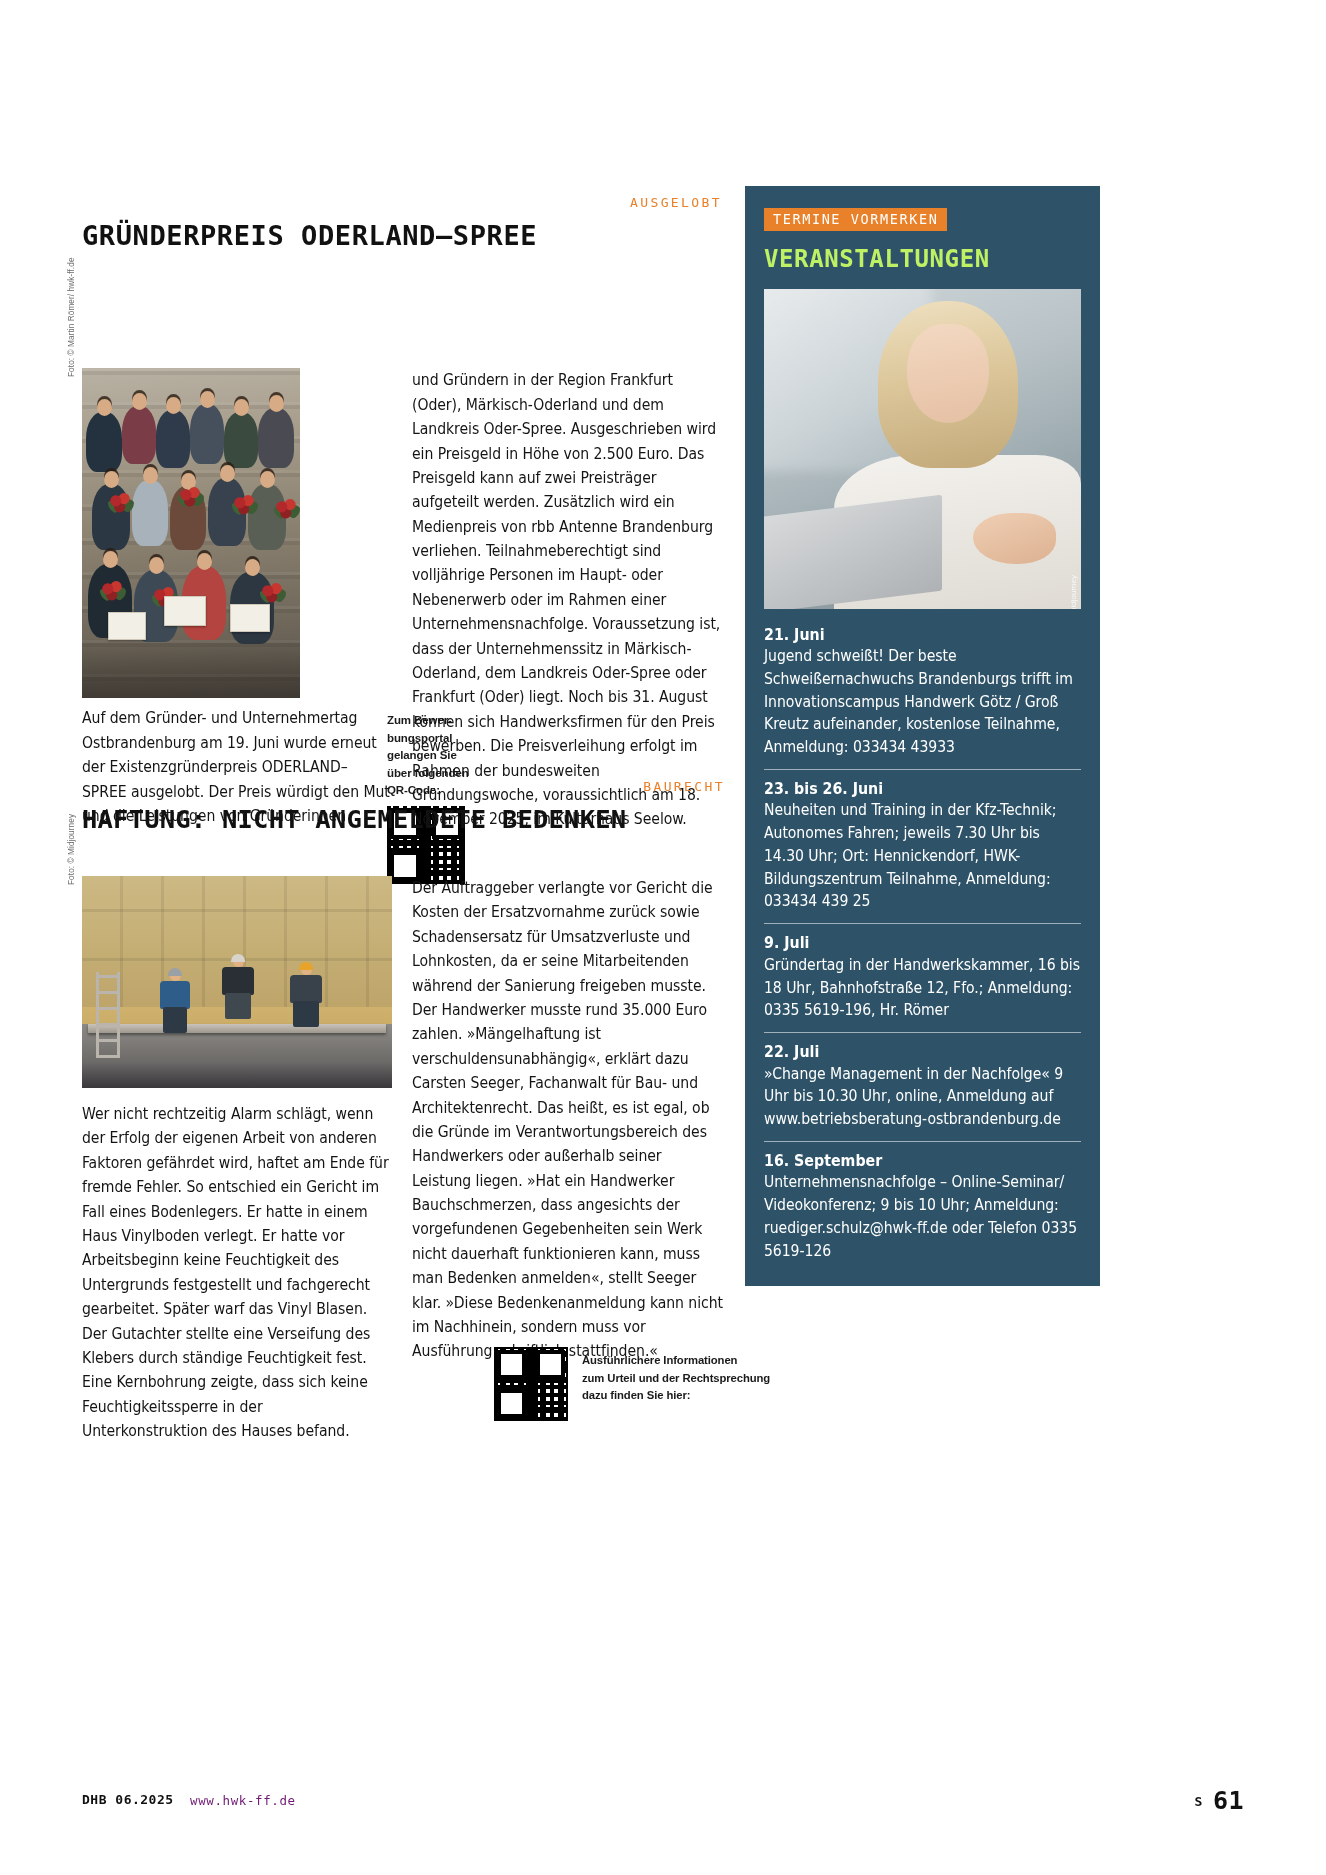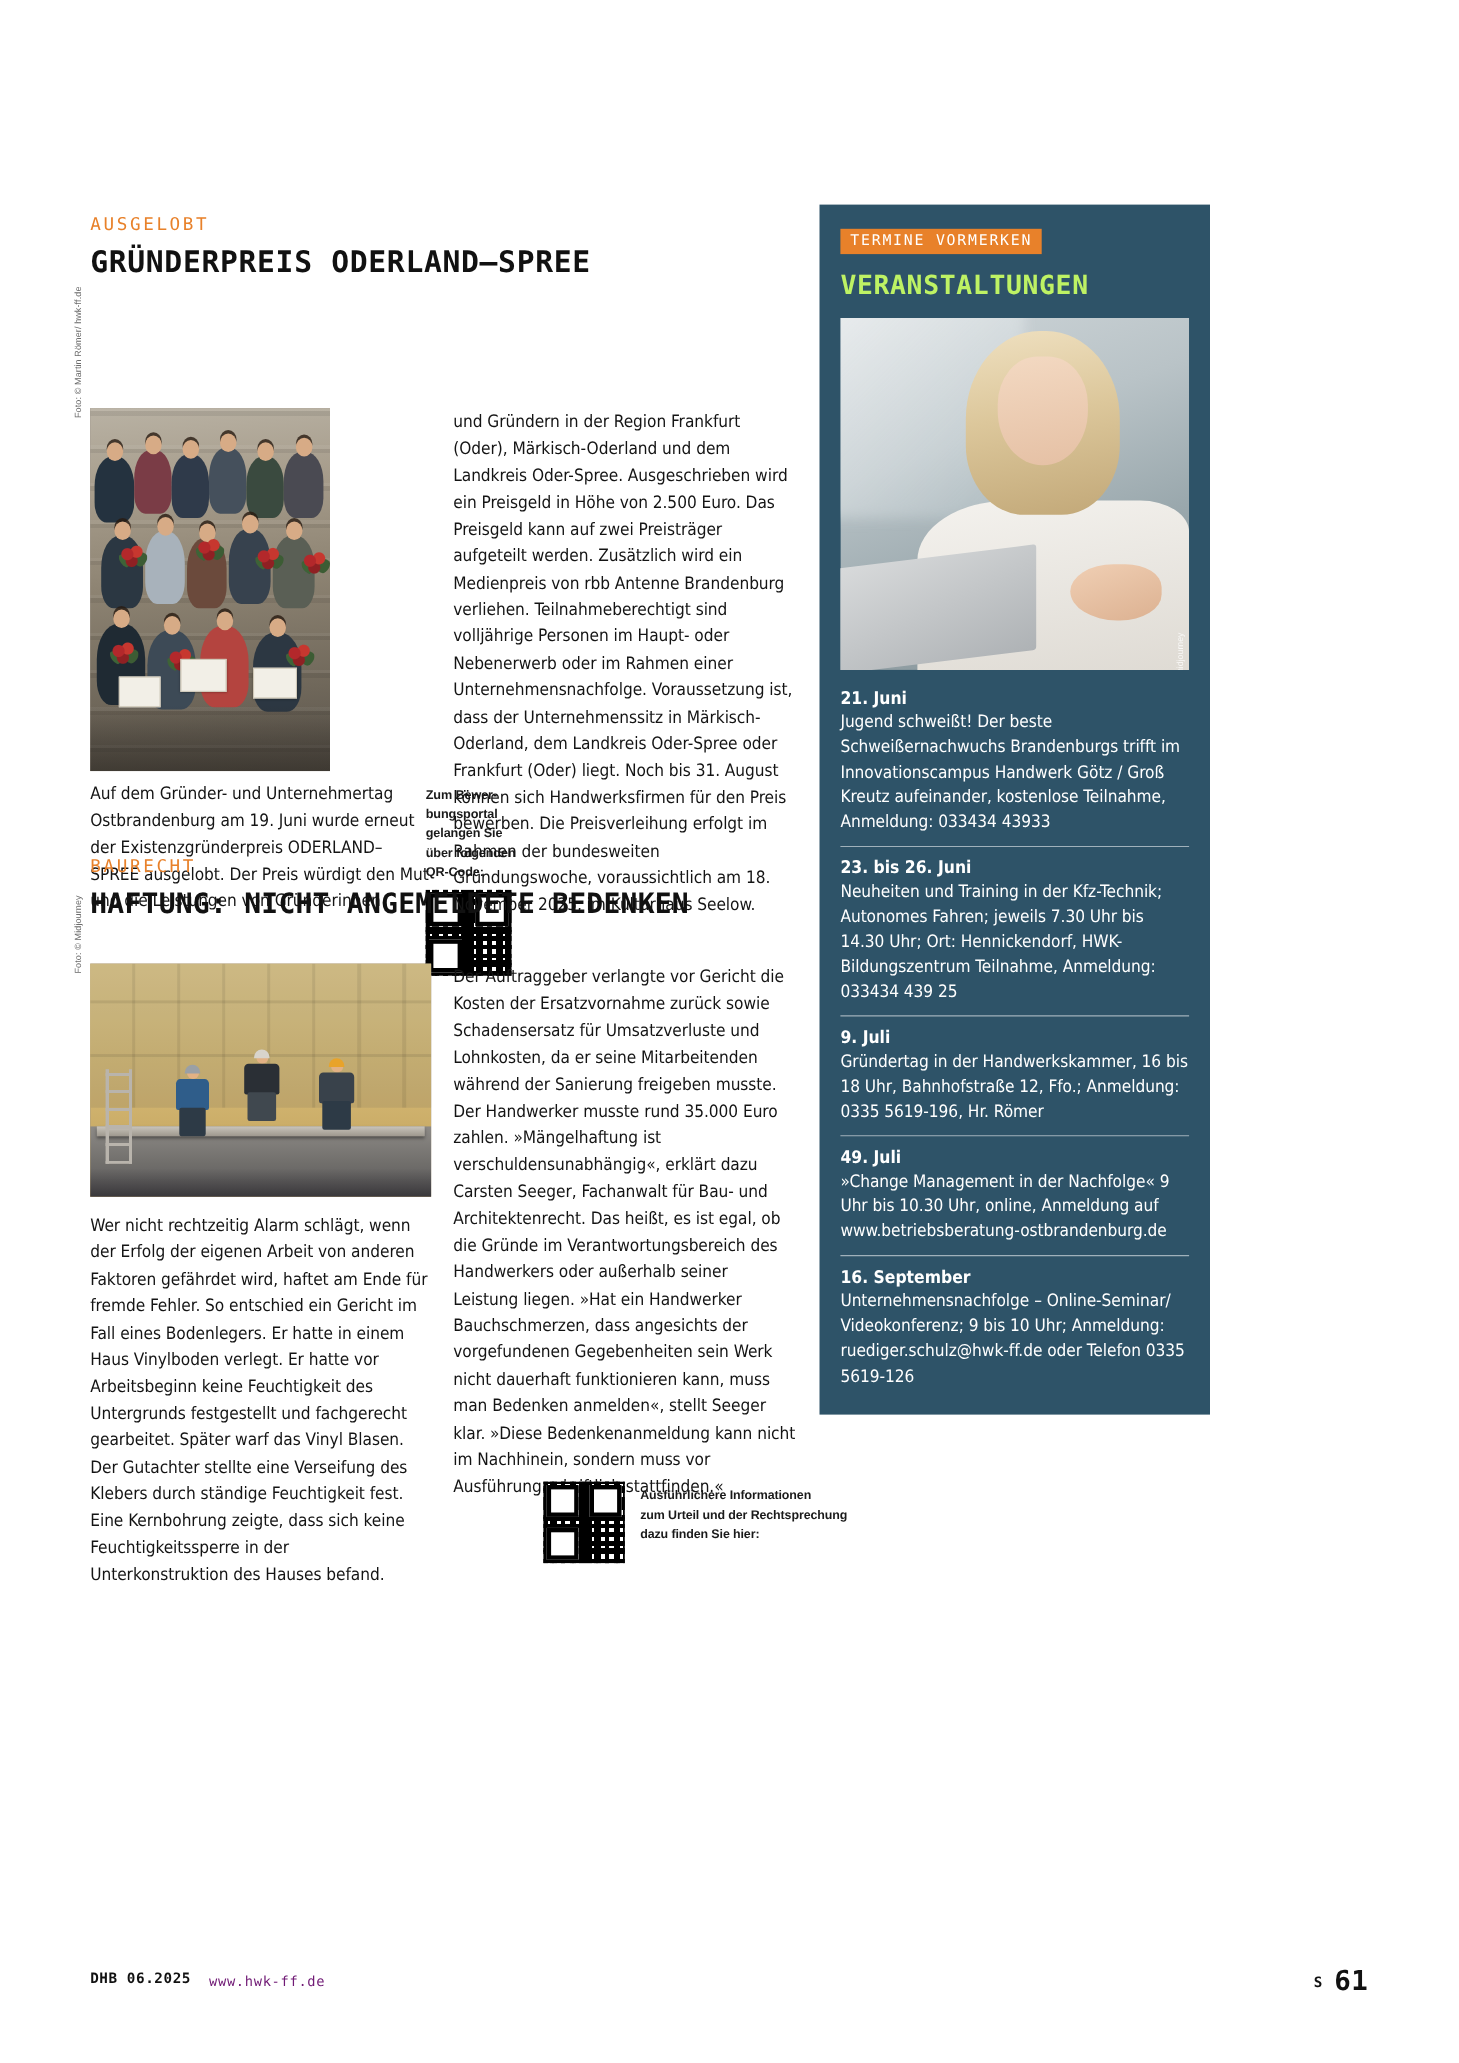--- a/index.html
+++ b/index.html
@@ -24,26 +24,27 @@
   
   .main-col {
     position: absolute;
     left: 82px;
     top: 196px;
     width: 640px;
   }
 
   .kicker {
     font-family: "DejaVu Sans Mono", monospace;
-    font-size: 16px;
+    font-size: 13px;
     letter-spacing: 2.4px;
     color: #E8812A;
     font-weight: 400;
     line-height: 1;
     margin: 0 0 13px 0;
+    text-align: right;
   }
 
   .headline {
     font-family: "DejaVu Sans Mono", monospace;
     font-size: 27px;
     font-weight: 700;
     letter-spacing: 0.6px;
     color: #111111;
     line-height: 1.05;
     margin: 0 0 22px 0;
@@ -622,21 +623,21 @@
       </div>
       <div class="event">
         <div class="event-date">23. bis 26. Juni</div>
         <div class="event-desc">Neuheiten und Training in der Kfz-Technik; Autonomes Fahren; jeweils 7.30 Uhr bis 14.30 Uhr; Ort: Hennickendorf, HWK-Bildungszentrum Teilnahme, Anmeldung: 033434 439 25</div>
       </div>
       <div class="event">
         <div class="event-date">9. Juli</div>
         <div class="event-desc">Gründertag in der Handwerkskammer, 16 bis 18 Uhr, Bahnhofstraße 12, Ffo.; Anmeldung: 0335 5619-196, Hr. Römer</div>
       </div>
       <div class="event">
-        <div class="event-date">49. Juli</div>
+        <div class="event-date">22. Juli</div>
         <div class="event-desc">»Change Management in der Nachfolge« 9 Uhr bis 10.30 Uhr, online, Anmeldung auf www.betriebsberatung-ostbrandenburg.de</div>
       </div>
       <div class="event">
         <div class="event-date">16. September</div>
         <div class="event-desc">Unternehmensnachfolge – Online-Seminar/ Videokonferenz; 9 bis 10 Uhr; Anmeldung: ruediger.schulz@hwk-ff.de oder Telefon 0335 5619-126</div>
       </div>
     </div>
   </aside>
 
   <div class="footer">

